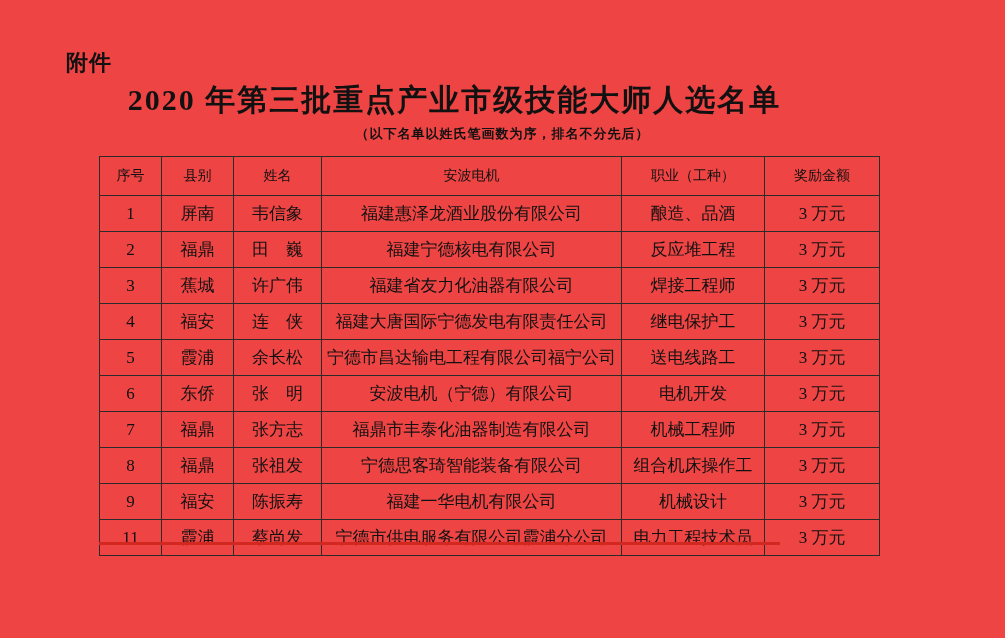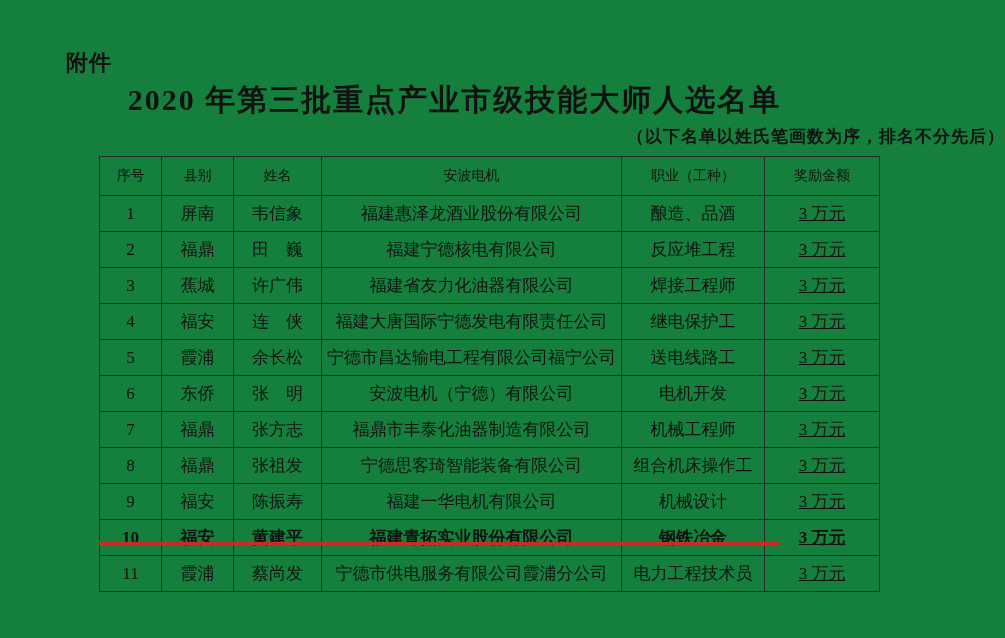--- a/index.html
+++ b/index.html
@@ -13,21 +13,21 @@
     position: relative;
     font-family: "Liberation Serif", serif;
     color: #111;
     overflow: hidden;
   }
   .page {
     position: absolute;
     left: 0; top: 0;
     width: 1005px;
     height: 638px;
-    background: #15803d;
+    background: #ef4444;
   }
   .attachment-label {
     position: absolute;
     left: 66px;
     top: 48px;
     font-size: 22px;
     font-weight: bold;
     letter-spacing: 1px;
   }
   .doc-title {
@@ -38,22 +38,22 @@
     text-align: center;
     font-size: 30px;
     font-weight: bold;
     letter-spacing: 2px;
   }
   .doc-subtitle {
     position: absolute;
     left: 0;
     top: 125px;
     width: 1005px;
-    text-align: right;
-    font-size: 17px;
+    text-align: center;
+    font-size: 13px;
     font-weight: bold;
     letter-spacing: 1px;
   }
   table.roster {
     position: absolute;
     left: 99px;
     top: 156px;
     width: 780px;
     border-collapse: collapse;
     table-layout: fixed;
@@ -74,21 +74,21 @@
     height: 38px;
   }
   col.c-idx { width: 62px; }
   col.c-county { width: 72px; }
   col.c-name { width: 88px; }
   col.c-unit { width: 300px; }
   col.c-occ { width: 143px; }
   col.c-award { width: 115px; }
 
   td.unit, th.unit { font-size: 17px; }
-  td.award { font-size: 17px; text-decoration: underline; }
+  td.award { font-size: 17px; }
 
   .highlight-row td {
     font-weight: bold;
   }
   .underline-mark {
     position: absolute;
     left: 99px;
     top: 542px;
     width: 681px;
     height: 3px;
@@ -191,28 +191,20 @@
           <td class="award">3 万元</td>
         </tr>
         <tr>
           <td>9</td>
           <td>福安</td>
           <td>陈振寿</td>
           <td class="unit">福建一华电机有限公司</td>
           <td>机械设计</td>
           <td class="award">3 万元</td>
         </tr>
-        <tr class="highlight-row">
-          <td>10</td>
-          <td>福安</td>
-          <td>黄建平</td>
-          <td class="unit">福建青拓实业股份有限公司</td>
-          <td>钢铁冶金</td>
-          <td class="award">3 万元</td>
-        </tr>
         <tr>
           <td>11</td>
           <td>霞浦</td>
           <td>蔡尚发</td>
           <td class="unit">宁德市供电服务有限公司霞浦分公司</td>
           <td>电力工程技术员</td>
           <td class="award">3 万元</td>
         </tr>
       </tbody>
   </table>

